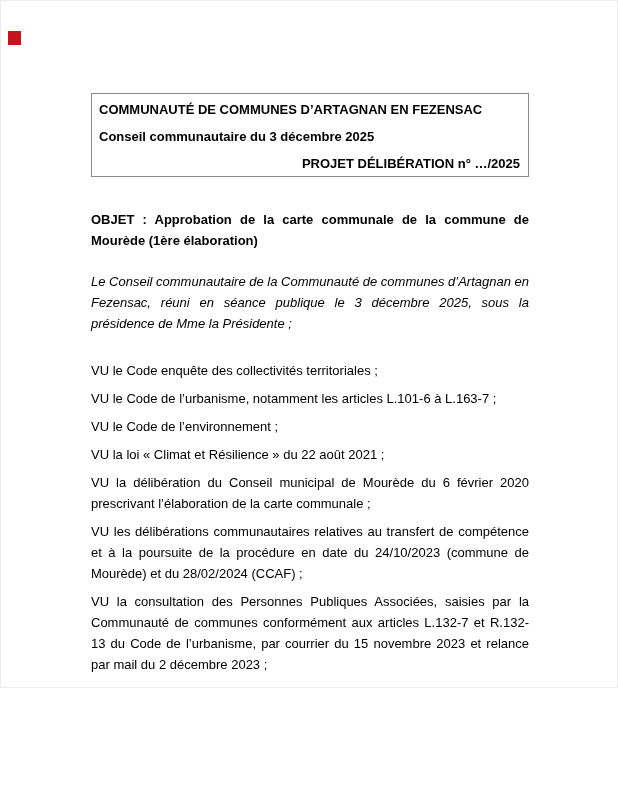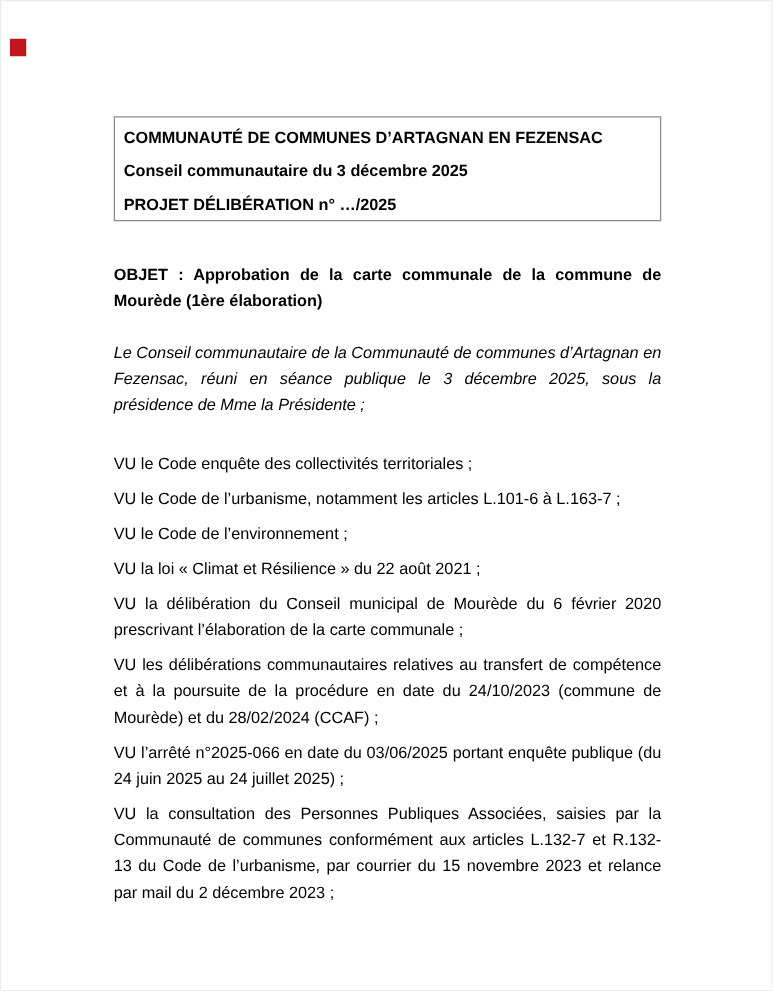--- a/index.html
+++ b/index.html
@@ -4,21 +4,21 @@
 <title>Document</title>
 <style>
   html, body {
     margin: 0;
     padding: 0;
     background: #ffffff;
   }
   .page {
     position: relative;
     width: 618px;
-    height: 793px;
+    height: 688px;
     background: #ffffff;
     font-family: "Liberation Sans", sans-serif;
     color: #000000;
     box-sizing: border-box;
     border: 1px solid #ececec;
     overflow: hidden;
   }
   .red-marker {
     position: absolute;
     left: 7px;
@@ -40,20 +40,21 @@
   }
   .header-box p {
     margin: 0 0 12px 0;
     font-weight: bold;
     font-size: 13px;
     line-height: 15px;
     text-align: left;
   }
   .header-box p:last-child {
     margin-bottom: 0;
+    text-align: right;
   }
   p.body-par {
     font-size: 13px;
     line-height: 21px;
     text-align: justify;
     margin: 0 0 7px 0;
   }
   p.objet {
     font-weight: bold;
     margin: 14px 0 20px 0;
@@ -81,17 +82,16 @@
     <p class="body-par objet">OBJET : Approbation de la carte communale de la commune de Mourède (1ère élaboration)</p>
 
     <p class="body-par intro">Le Conseil communautaire de la Communauté de communes d’Artagnan en Fezensac, réuni en séance publique le 3 décembre 2025, sous la présidence de Mme la Présidente ;</p>
 
     <p class="body-par">VU le Code enquête des collectivités territoriales ;</p>
     <p class="body-par">VU le Code de l’urbanisme, notamment les articles L.101-6 à L.163-7 ;</p>
     <p class="body-par">VU le Code de l’environnement ;</p>
     <p class="body-par">VU la loi « Climat et Résilience » du 22 août 2021 ;</p>
     <p class="body-par">VU la délibération du Conseil municipal de Mourède du 6 février 2020 prescrivant l’élaboration de la carte communale ;</p>
     <p class="body-par">VU les délibérations communautaires relatives au transfert de compétence et à la poursuite de la procédure en date du 24/10/2023 (commune de Mourède) et du 28/02/2024 (CCAF) ;</p>
-    <p class="body-par">VU l’arrêté n°2025-066 en date du 03/06/2025 portant enquête publique (du 24 juin 2025 au 24 juillet 2025) ;</p>
     <p class="body-par">VU la consultation des Personnes Publiques Associées, saisies par la Communauté de communes conformément aux articles L.132-7 et R.132-13 du Code de l’urbanisme, par courrier du 15 novembre 2023 et relance par mail du 2 décembre 2023 ;</p>
 
   </div>
 </div>
 
 </body></html>

